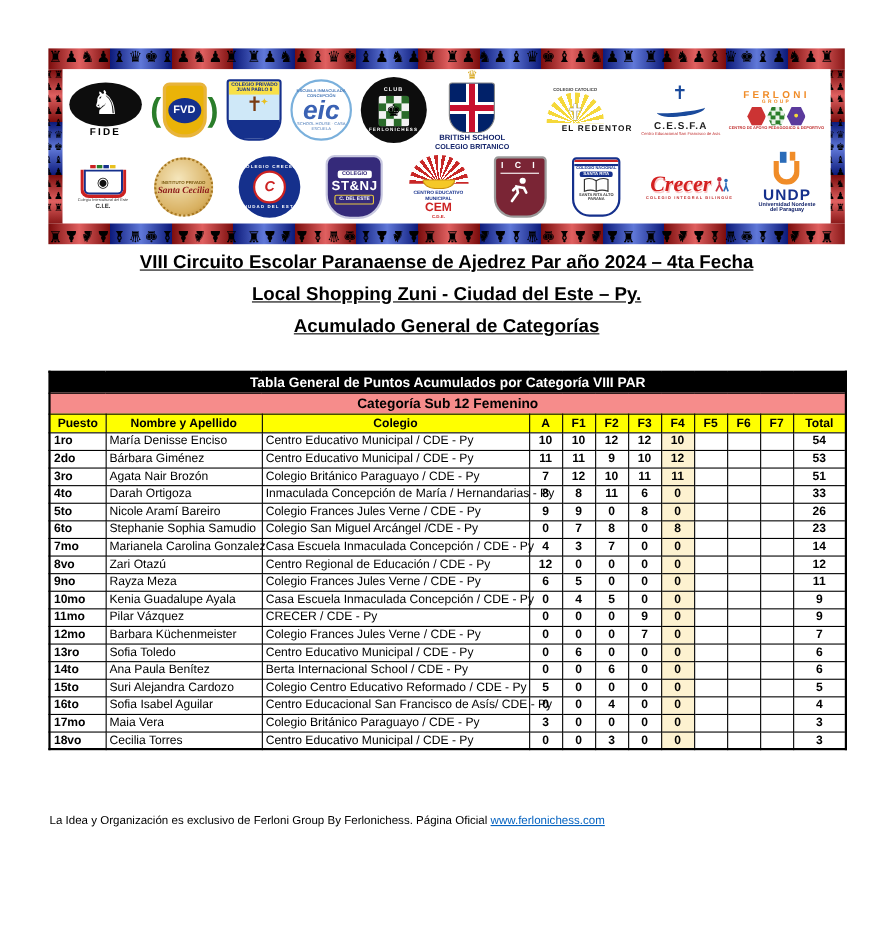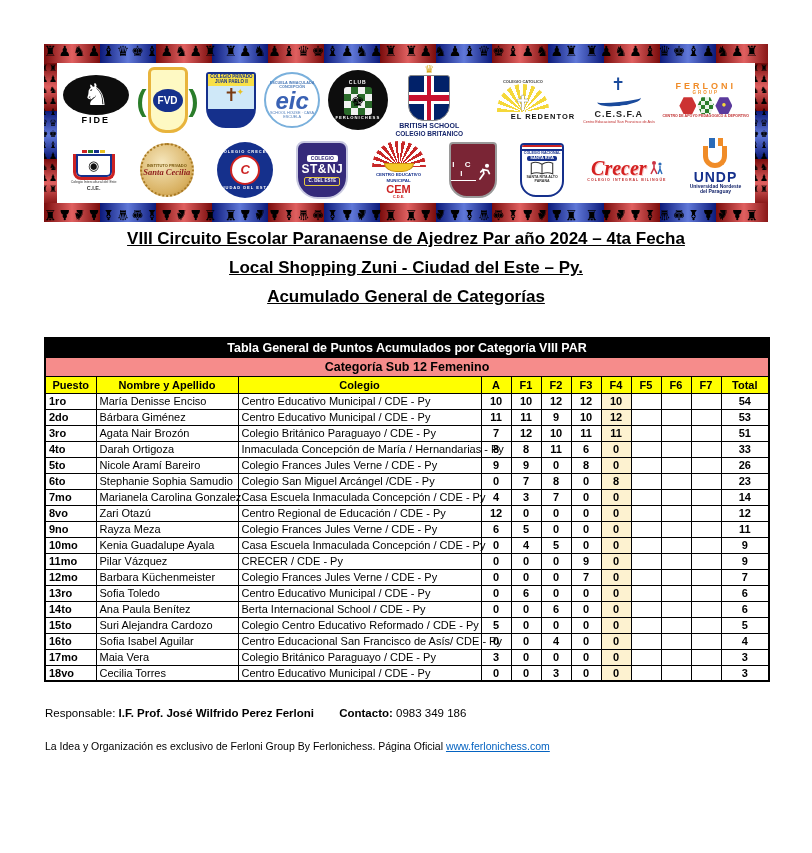--- a/index.html
+++ b/index.html
@@ -19,21 +19,21 @@
   .strip-left { left:0; } .strip-right { right:0; }
   .logo-rows { position:absolute; left:13px; right:13px; top:19px; bottom:19px; background:#fff; display:flex; flex-direction:column; }
   .logo-row { flex:1; display:flex; align-items:center; justify-content:space-around; padding:1px 2px; }
   .logo { display:flex; flex-direction:column; align-items:center; justify-content:center; text-align:center; line-height:1.1; }
 
   
   .fide-oval { width:66px; height:40px; background:#0d0d0d; border-radius:50%; color:#fff; font-size:30px; display:flex; align-items:center; justify-content:center; }
   .fide-word { font-size:9px; font-weight:bold; letter-spacing:2px; margin-top:1px; }
   .fvd-wrap { display:flex; align-items:center; gap:1px; }
   .laurel { color:#2a7d2a; font-size:30px; font-weight:bold; }
-  .fvd-shield { width:40px; height:66px; background:#fef9c3; border:3px solid #e8b43c; border-radius:6px 6px 18px 18px; display:flex; align-items:center; justify-content:center; }
+  .fvd-shield { width:40px; height:50px; background:#eab308; border:3px solid #e8b43c; border-radius:6px 6px 18px 18px; display:flex; align-items:center; justify-content:center; }
   .fvd-oval { background:#15308c; color:#fff; font-size:10px; font-weight:bold; border-radius:50%; padding:6px 5px; }
   .jp-shield { width:50px; height:56px; background:linear-gradient(#cfe8f8 68%, #15308c 68%); border:2px solid #15308c; border-radius:3px 3px 20px 20px; display:flex; flex-direction:column; align-items:center; overflow:hidden; }
   .jp-top { font-size:4.5px; color:#15308c; background:#f8e048; width:100%; padding:1px 0; font-weight:bold; }
   .jp-cross { color:#7a3a10; font-size:18px; line-height:1; } .jp-star { color:#e8c020; font-size:9px; margin-left:18px; margin-top:-16px; }
   .eic-circ { width:56px; height:56px; border-radius:50%; border:2px solid #7ab0dc; background:#fff; display:flex; flex-direction:column; align-items:center; justify-content:center; }
   .eic-top { font-size:3.8px; color:#4a7ab8; font-weight:bold; }
   .eic-word { color:#3a62b4; font-size:24px; font-weight:bold; font-style:italic; line-height:0.9; }
   .eic-sub { font-size:3.8px; color:#4a7ab8; }
   .flc-circ { width:60px; height:60px; border-radius:50%; background:#0d0d0d; color:#fff; display:flex; flex-direction:column; align-items:center; justify-content:center; }
   .flc-top { font-size:5px; letter-spacing:1px; font-weight:bold; }
@@ -82,21 +82,21 @@
   .cr-bot { font-size:4px; font-weight:bold; letter-spacing:1px; }
   .stnj-shield { width:52px; height:58px; background:#352a7a; border:2px solid #c8c8e0; border-radius:8px 8px 22px 22px; display:flex; flex-direction:column; align-items:center; justify-content:center; gap:1px; }
   .stnj-top { background:#fff; color:#352a7a; font-size:5px; font-weight:bold; padding:1px 4px; border-radius:2px; }
   .stnj-word { color:#fff; font-size:12px; font-weight:bold; letter-spacing:0.5px; }
   .stnj-bot { border:1px solid #e8c840; color:#fff; font-size:4.5px; font-weight:bold; padding:1px 3px; border-radius:2px; }
   .cem-rays { width:54px; height:26px; border-radius:54px 54px 0 0; background:repeating-conic-gradient(from -90deg at 50% 100%, #c82828 0deg 8deg, #fff 8deg 16deg); display:flex; align-items:flex-end; justify-content:center; }
   .cem-book { width:30px; height:9px; background:#f5c828; border:1px solid #c89010; border-radius:0 0 40% 40%/0 0 100% 100%; margin-top:-4px; }
   .cem-t1 { font-size:4.4px; color:#15308c; font-weight:bold; margin-top:1px; }
   .cem-cem { font-size:11px; color:#cc2222; font-weight:bold; line-height:1; }
   .cem-cde { font-size:4px; color:#cc2222; font-weight:bold; }
-  .ici-shield { width:48px; height:56px; background:#7a2535; border:2px solid #9a9a9a; border-radius:4px 4px 18px 18px; display:flex; flex-direction:row; align-items:center; padding-top:3px; }
+  .ici-shield { width:48px; height:56px; background:#7a2535; border:2px solid #9a9a9a; border-radius:4px 4px 18px 18px; display:flex; flex-direction:column; align-items:center; padding-top:3px; }
   .ici-word { color:#fff; font-size:8px; font-weight:bold; letter-spacing:4px; border-bottom:1px solid #fff; padding-bottom:1px; margin-bottom:2px; }
   .srita-shield { width:44px; height:54px; background:#fff; border:2px solid #15308c; border-radius:4px 4px 16px 16px; display:flex; flex-direction:column; align-items:center; overflow:hidden; }
   .srita-stripe { width:100%; height:6px; background:linear-gradient(180deg,#cc2222 33%,#fff 33%,#fff 66%,#15308c 66%); }
   .srita-t1 { font-size:3.6px; color:#15308c; font-weight:bold; margin-top:1px; }
   .srita-band { font-size:4px; color:#fff; background:#15308c; padding:0 3px; border-radius:2px; font-weight:bold; }
   .srita-t2 { font-size:3.6px; color:#333; font-weight:bold; }
   .crs-word { color:#d42020; font-size:20px; font-weight:bold; font-style:italic; font-family:"Liberation Serif", serif; text-shadow:1px 1px 0 #f8c8c8; }
   .crs-fig { font-size:9px; color:#cc3344; margin-left:2px; }
   .crs-sub { font-size:3.6px; color:#c03030; font-weight:bold; letter-spacing:1px; }
   .crs-row { display:flex; align-items:center; }
@@ -593,23 +593,17 @@
           <td class="c-num">0</td>
           <td class="c-num c-f4">0</td>
           <td class="c-num"></td>
           <td class="c-num"></td>
           <td class="c-num"></td>
           <td class="c-num">3</td>
         </tr>
       </tbody>
   </table>
 
-  <div class="footer1">
-    <span>Responsable:</span>
-    <b>I.F. Prof. José Wilfrido Perez Ferloni</b><span class="contact-gap"></span>
-    <b>Contacto:</b>
-    <span>0983 349 186</span>
-  </div>
   <div class="footer2">
     <span>La Idea y Organización es exclusivo de Ferloni Group By Ferlonichess. Página Oficial </span><a class="weblink">www.ferlonichess.com</a>
   </div>
 
 </div>
 
 </body></html>

